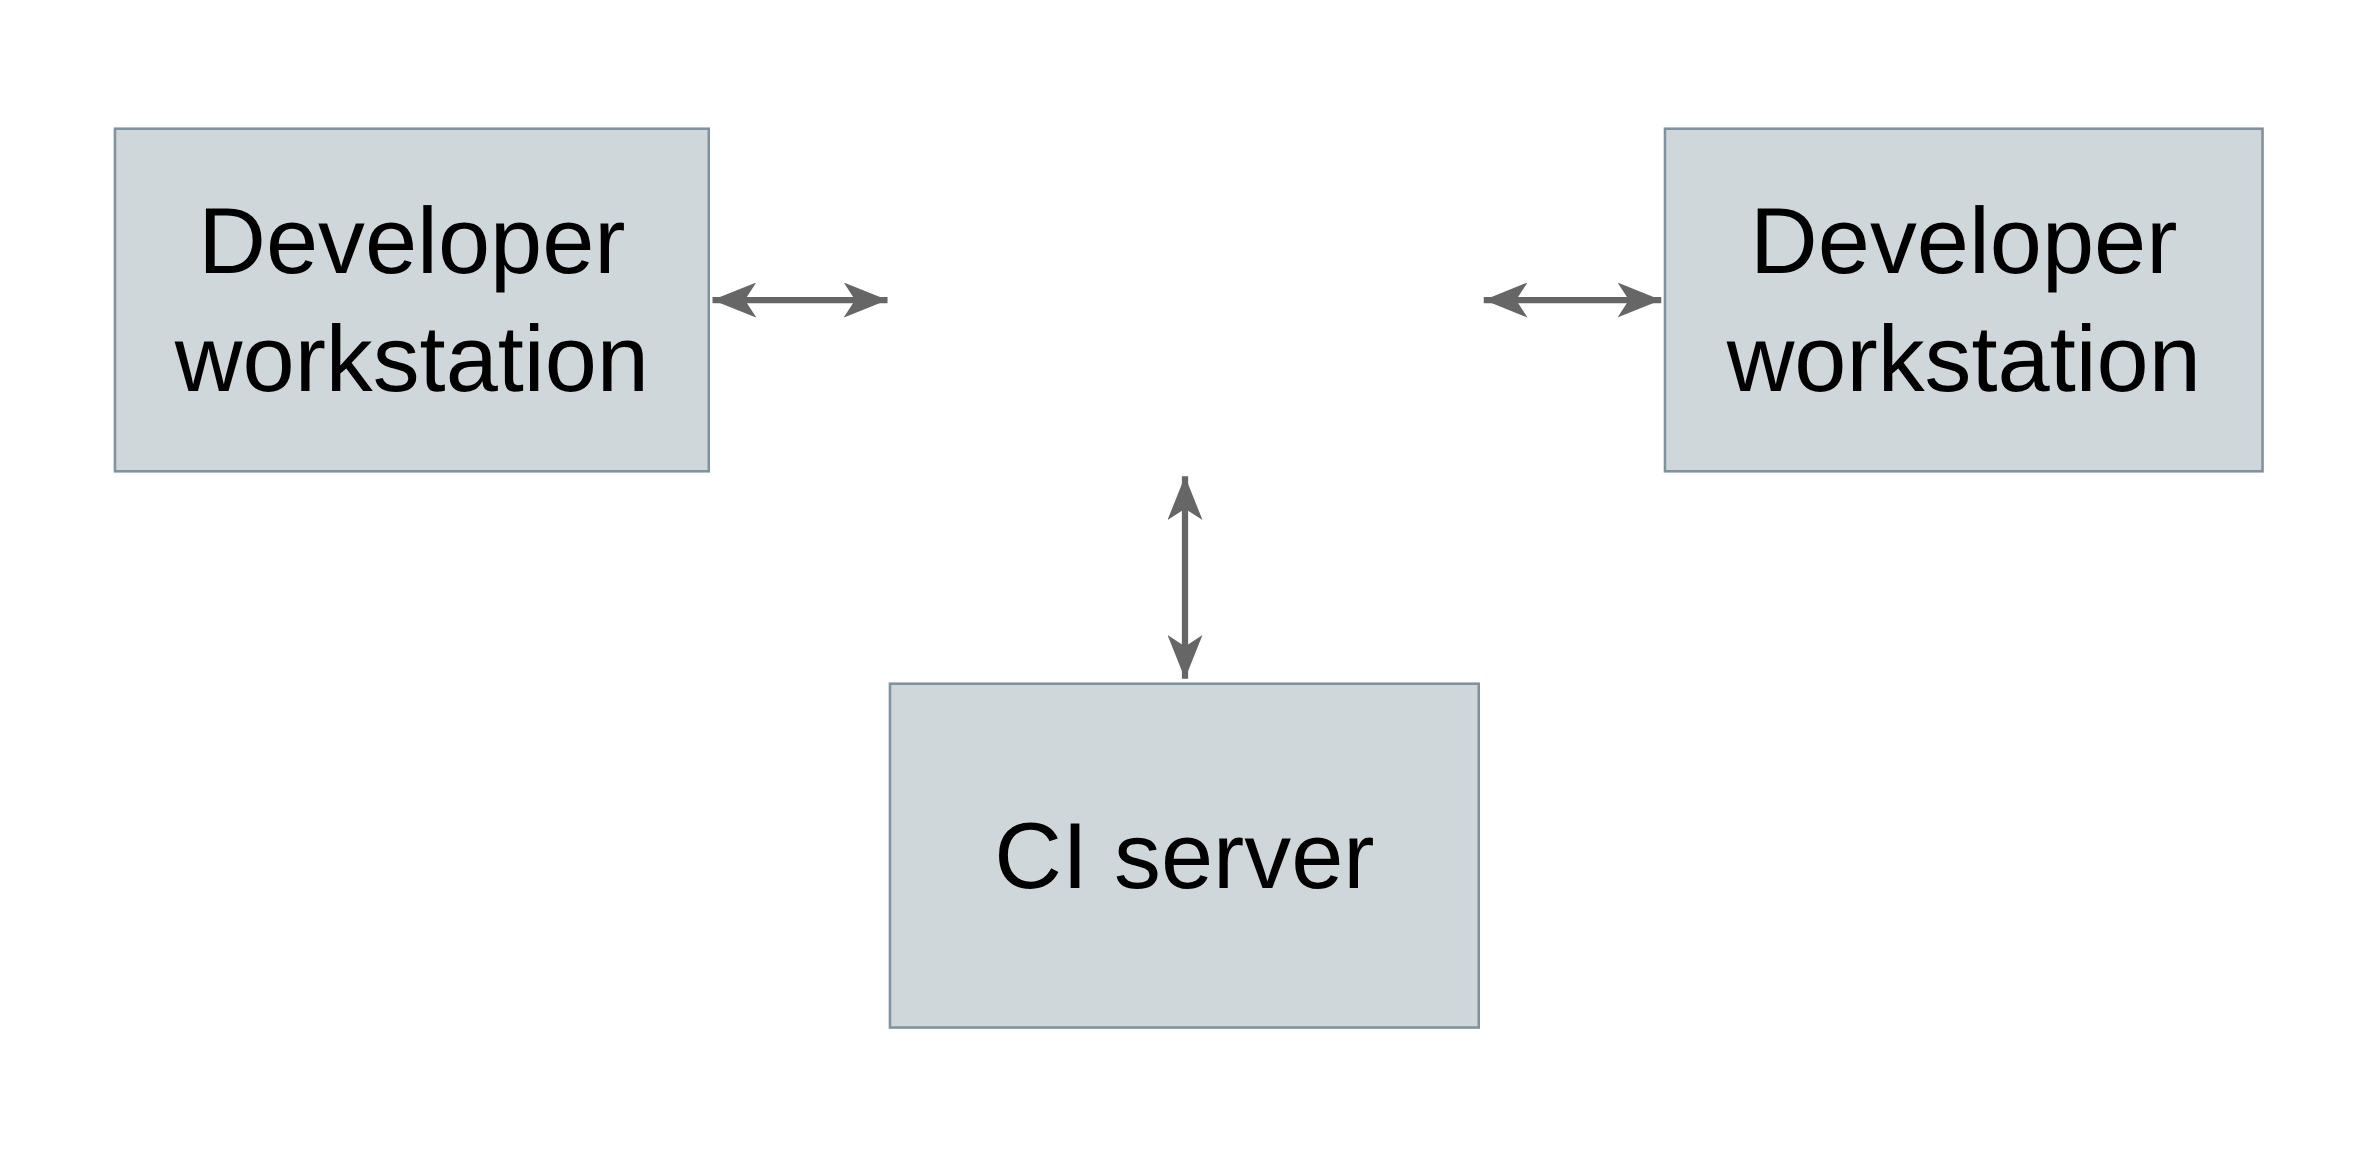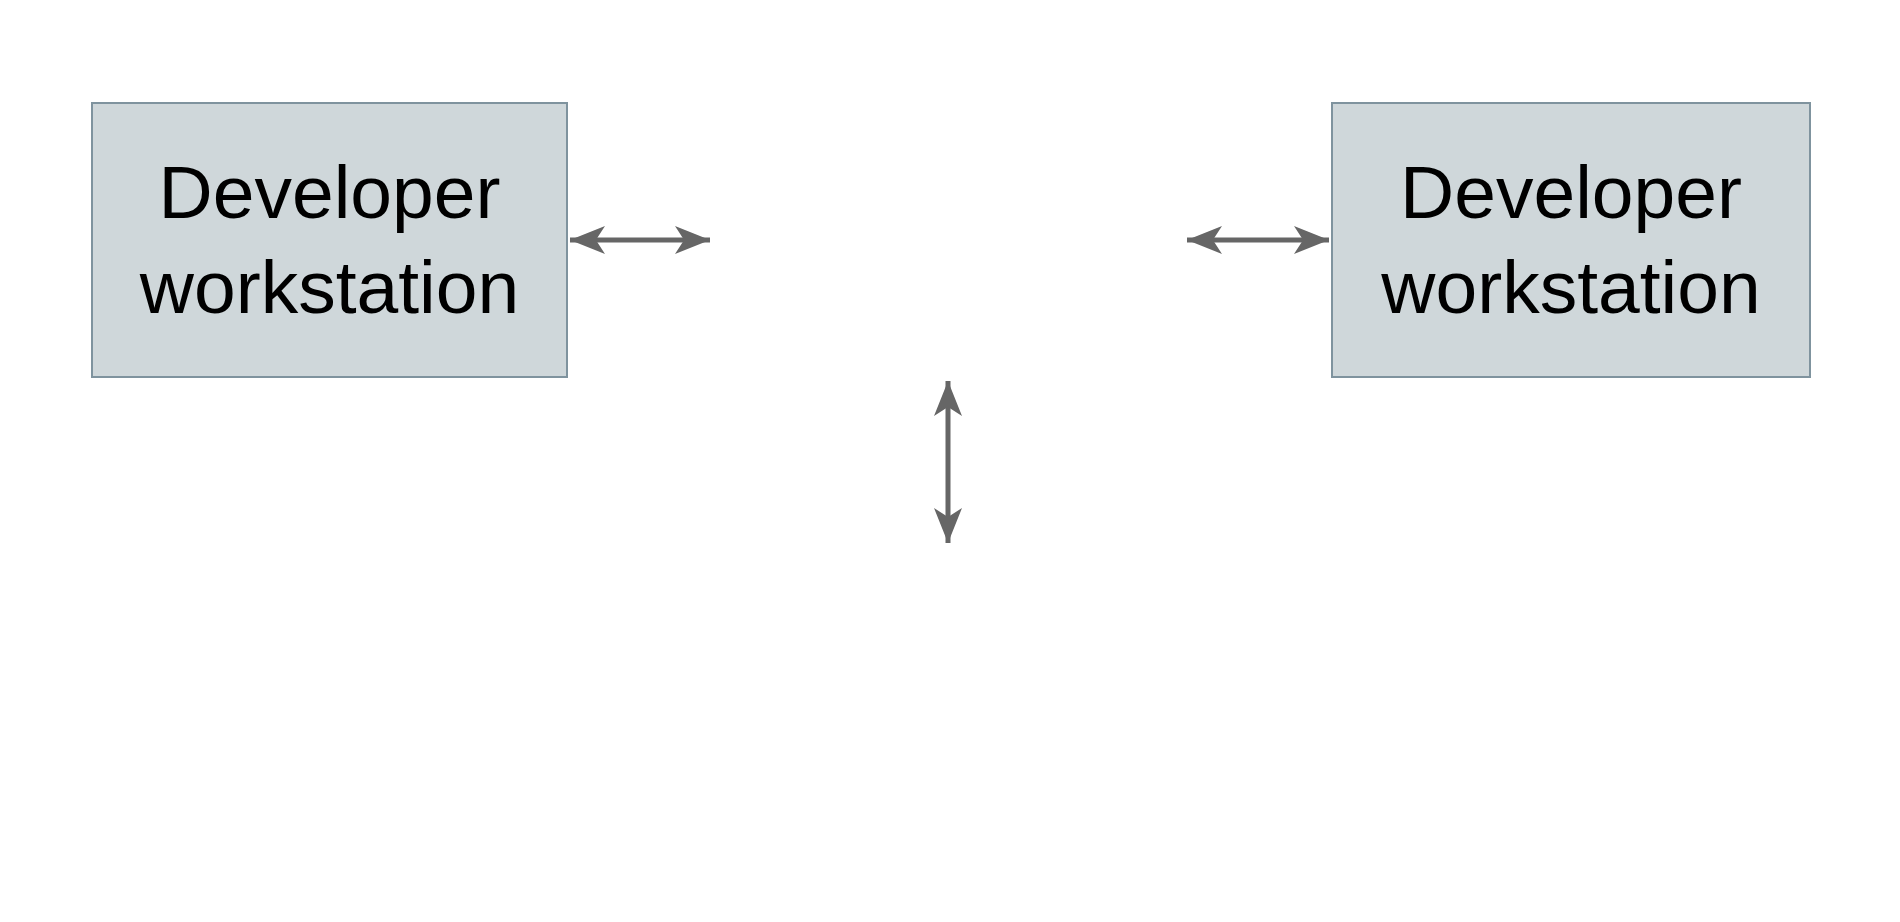--- a/index.html
+++ b/index.html
@@ -71,14 +71,17 @@
     <span class="node-label">Developer
 workstation</span>
   </div>
 
 
   <div class="node node-dev-right">
     <span class="node-label">Developer
 workstation</span>
   </div>
 
+  <div class="node node-ci">
+    <span class="node-label">CI server</span>
+  </div>
 
 </div>
 
 </body></html>

